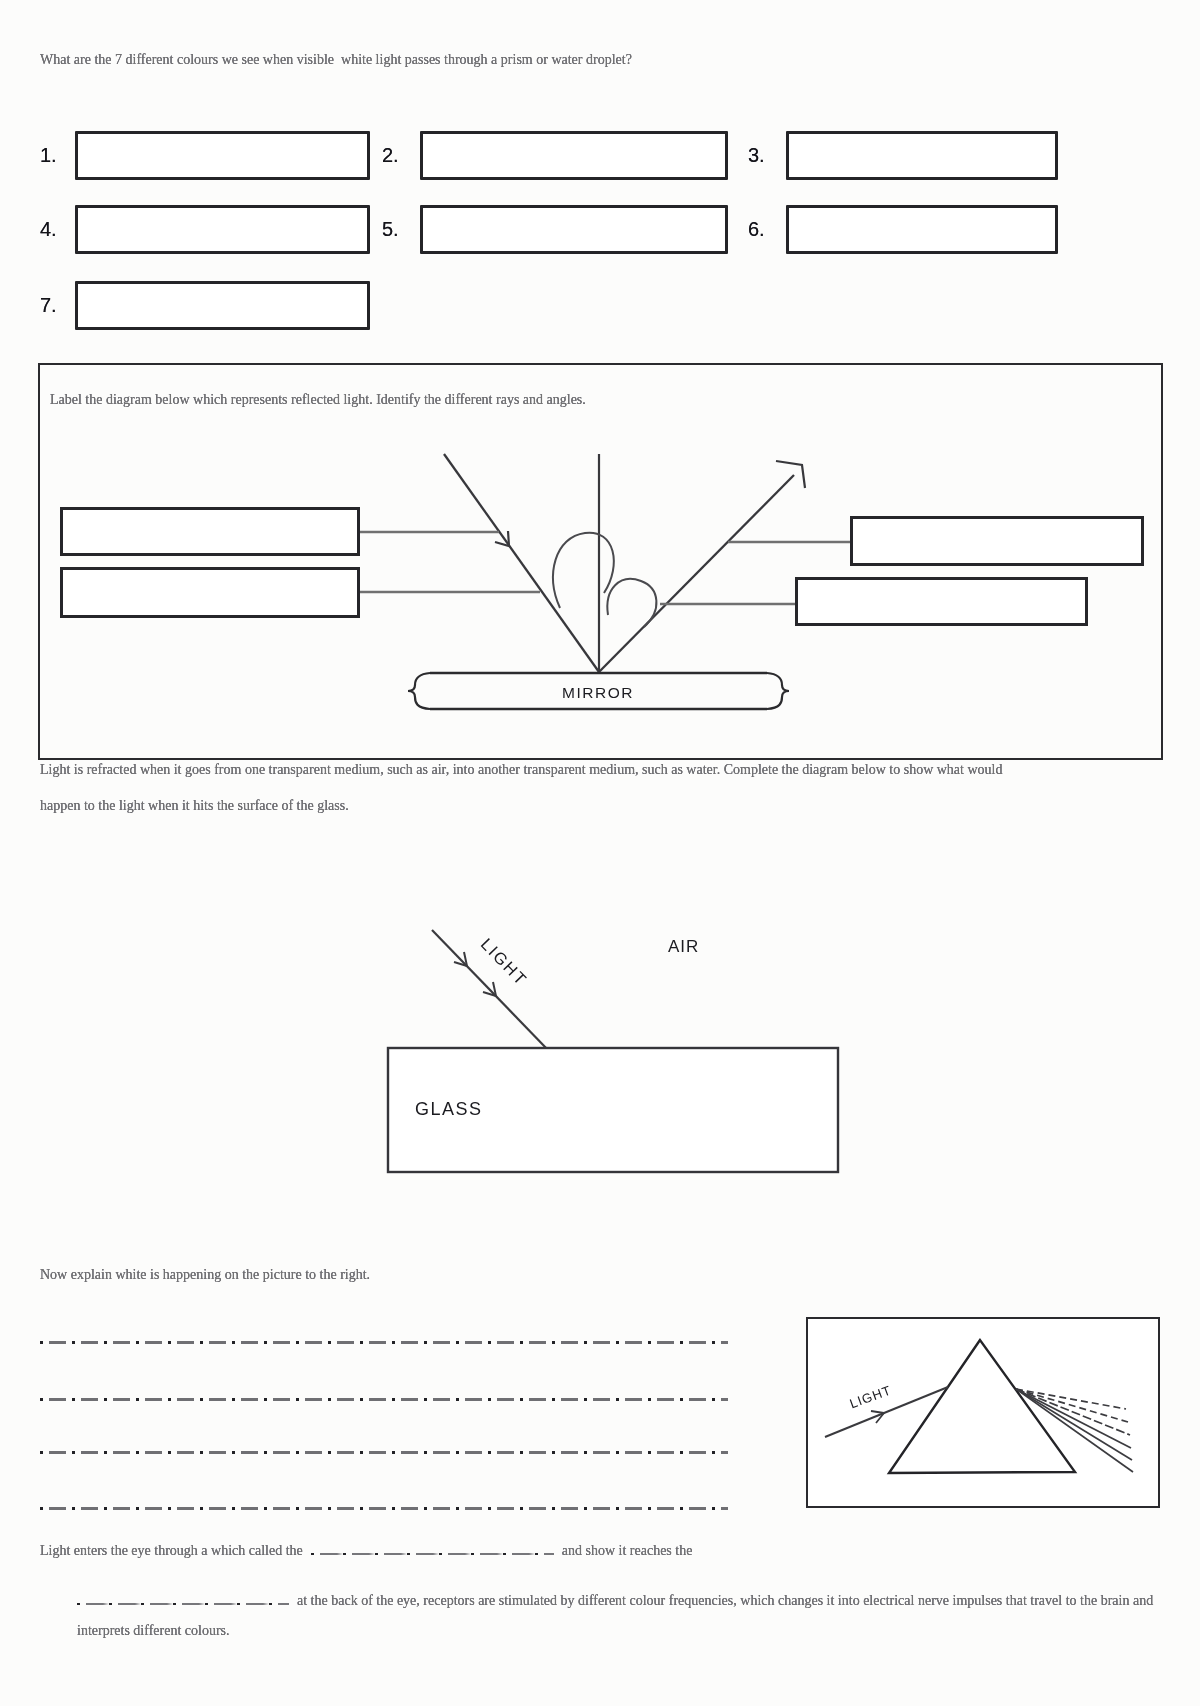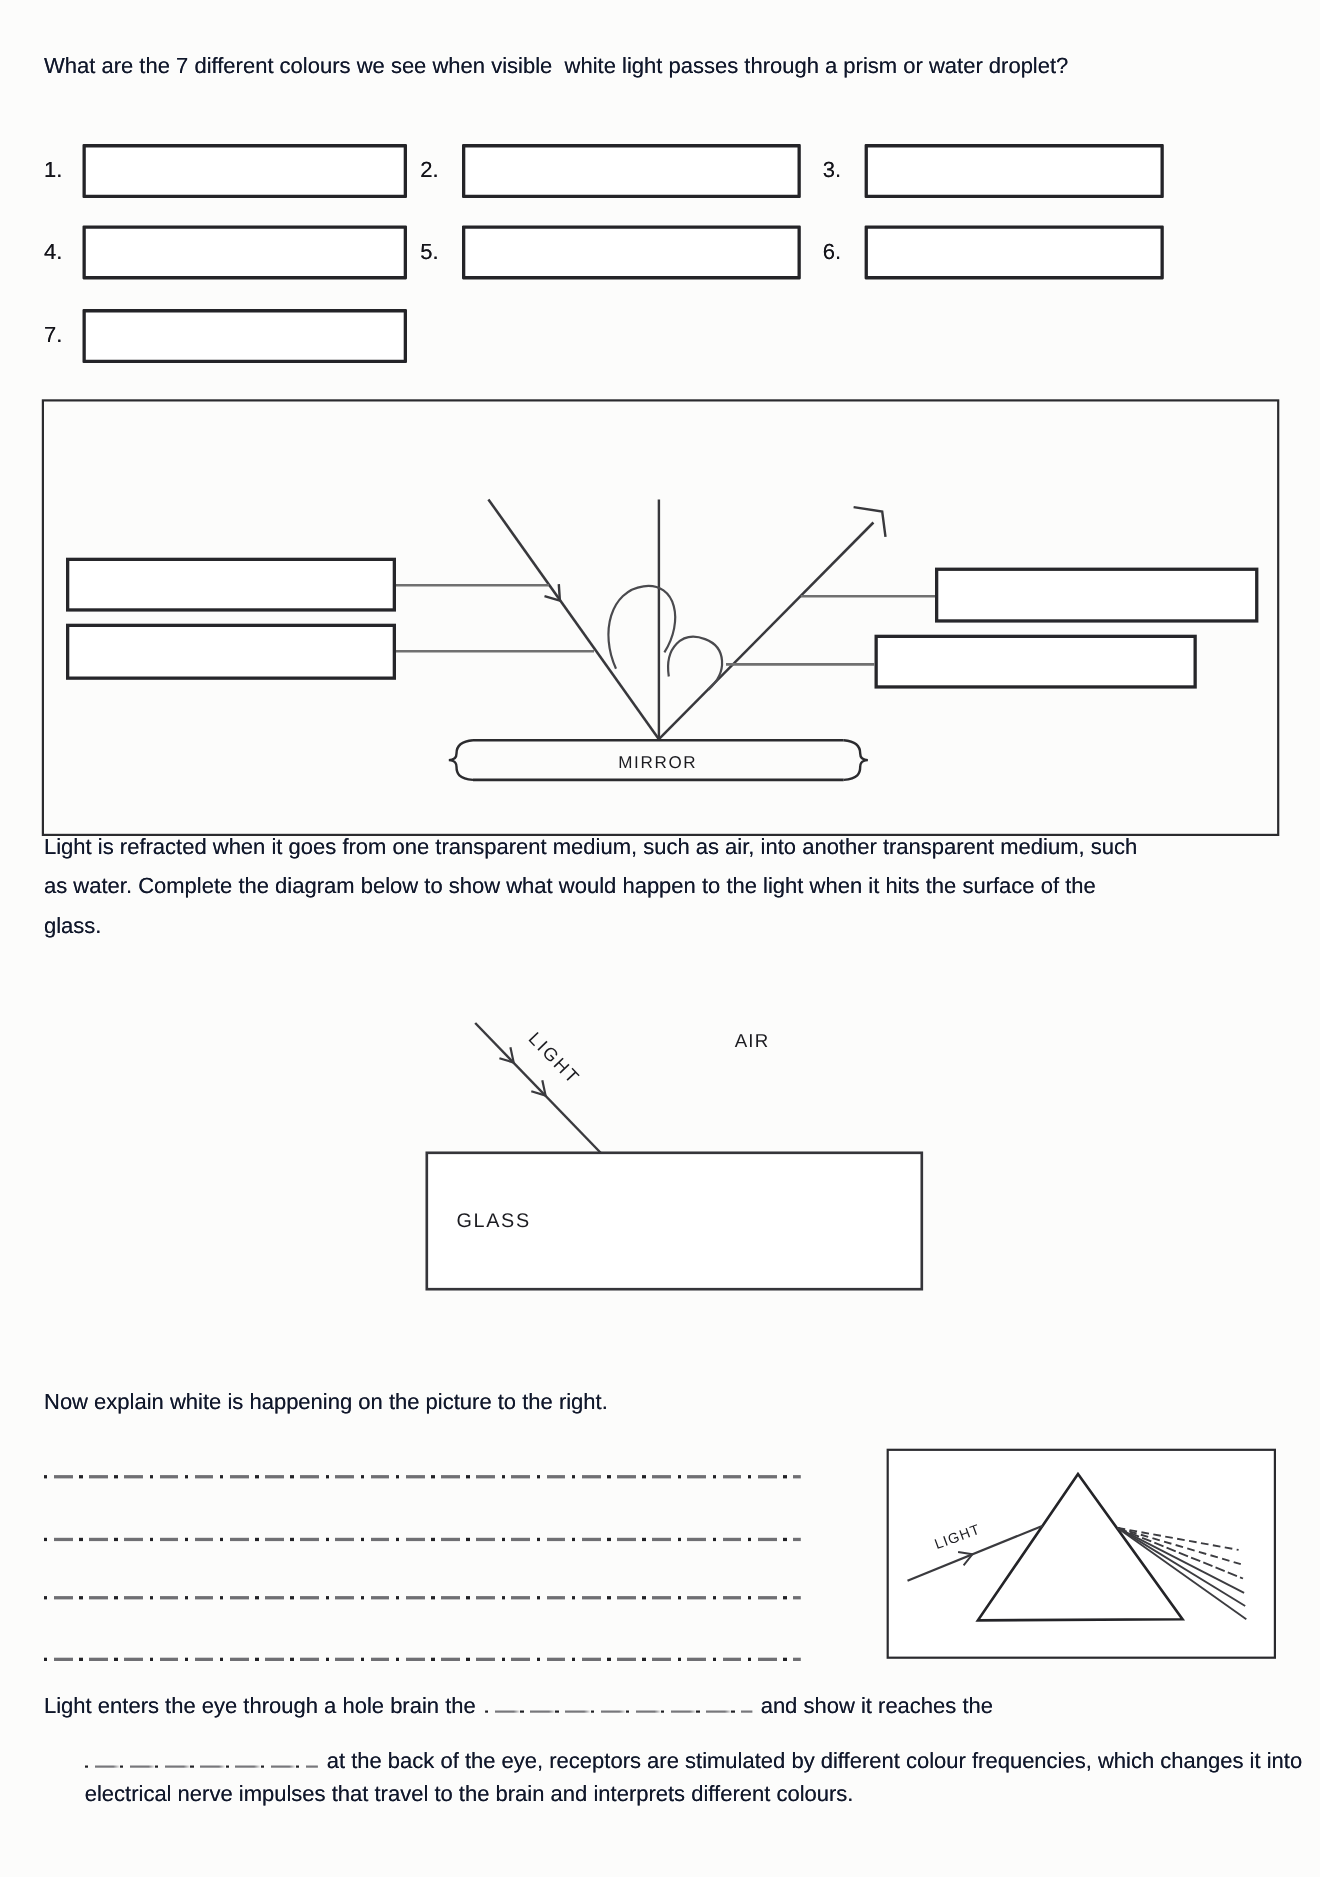--- a/index.html
+++ b/index.html
@@ -5,22 +5,23 @@
   html,body{margin:0;padding:0;}
   body{
     width:1200px;height:1706px;position:relative;
     background:#fcfcfb;
     font-family:"Liberation Sans","DejaVu Sans",sans-serif;
     color:#17171b;
     overflow:hidden;
   }
   .abs{position:absolute;}
   .txt{
-    font-size:20px;line-height:26px;color:#0f172a;
+    font-size:14px;line-height:26px;color:#737373;
     text-shadow:0 0 .5px rgba(15,15,40,.75);
+    font-family:Liberation Serif, serif;
   }
   .numlbl{
     position:absolute;font-size:20px;line-height:24px;color:#141418;
     text-shadow:0 0 .5px rgba(15,15,40,.8);
   }
   .fbox{
     position:absolute;border:3px solid #242428;background:#fff;
     box-sizing:border-box;border-radius:1px;
   }
   .panel{
@@ -70,20 +71,21 @@
 <div class="fbox" style="left:420px;top:205px;width:308px;height:49px"></div>
 
 <div class="numlbl" style="left:748px;top:217px">6.</div>
 <div class="fbox" style="left:786px;top:205px;width:272px;height:49px"></div>
 
 <div class="numlbl" style="left:40px;top:293px">7.</div>
 <div class="fbox" style="left:75px;top:281px;width:295px;height:49px"></div>
 
 <div class="panel" style="left:38px;top:363px;width:1125px;height:397px">
 
+  <div class="txt" style="position:absolute;left:10px;top:22px;width:1080px;">Label the diagram below which represents reflected light. Identify the different rays and angles.</div>
 
   <svg width="1120" height="392" viewBox="0 0 1120 392" style="position:absolute;left:0;top:0">
 
     <line x1="404" y1="89" x2="559" y2="307" stroke="#38383c" stroke-width="2.3"></line>
 
     <polyline points="468,166 469,181 455,177" fill="none" stroke="#38383c" stroke-width="2.2"></polyline>
 
     <line x1="559" y1="89" x2="559" y2="307" stroke="#38383c" stroke-width="2.2"></line>
 
     <line x1="559" y1="307" x2="754" y2="110" stroke="#38383c" stroke-width="2.3"></line>
@@ -149,18 +151,18 @@
       <line x1="208" y1="70" x2="320" y2="103" stroke-dasharray="7,4"></line>
       <line x1="208" y1="70" x2="322" y2="116" stroke-dasharray="9,3"></line>
       <line x1="208" y1="70" x2="323" y2="129"></line>
       <line x1="208" y1="70" x2="324" y2="141"></line>
       <line x1="208" y1="70" x2="325" y2="153"></line>
     </g>
   </svg>
 </div>
 
 <div class="abs txt" style="left:40px;top:1538px;width:1110px;white-space:nowrap;">
-  <span>Light enters the eye through a hole brain the</span><span class="blank" style="width:243px"></span><span>and show it reaches the</span>
+  <span>Light enters the eye through a which called the</span><span class="blank" style="width:243px"></span><span>and show it reaches the</span>
 </div>
 
 <div class="abs txt" style="left:40px;top:1586px;width:1125px;line-height:30px;margin-left:37px;">
   <span class="blank" style="width:212px;margin-left:0"></span><span>at the back of the eye, receptors are stimulated by different colour frequencies, which changes it into electrical nerve impulses that travel to the brain and interprets different colours.</span>
 </div>
 
 </body></html>

